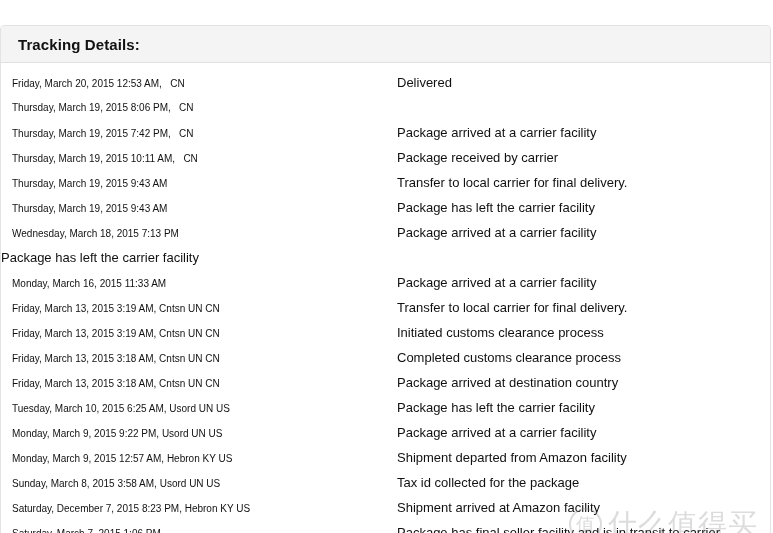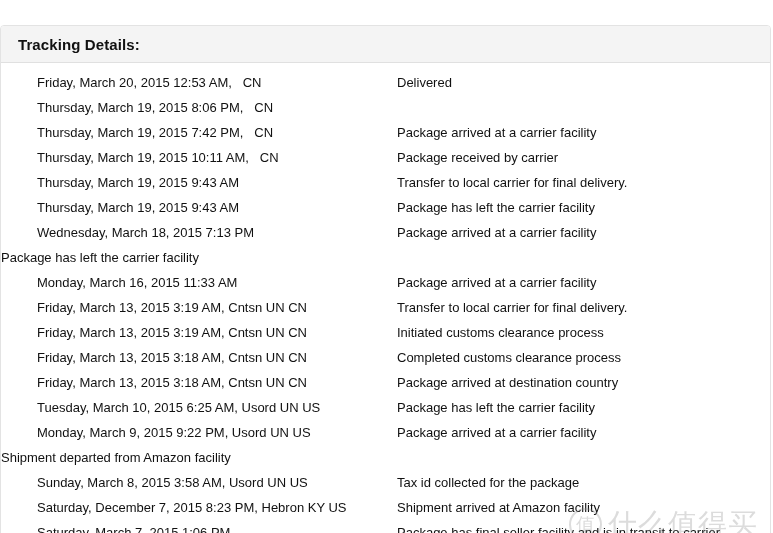--- a/index.html
+++ b/index.html
@@ -54,22 +54,22 @@
     display: flex;
     align-items: baseline;
     height: 25px;
     line-height: 25px;
   }
 
   .event-date {
     flex: 0 0 auto;
     width: 396px;
     box-sizing: border-box;
-    padding-left: 36px;
-    font-size: 13px;
+    padding-left: 11px;
+    font-size: 10px;
     color: #111111;
     white-space: pre;
   }
 
   .event-status {
     flex: 1 1 auto;
     font-size: 13px;
     color: #111111;
     white-space: pre;
   }
@@ -171,20 +171,21 @@
       </div>
       <div class="event-row">
         <span class="event-date">Tuesday, March 10, 2015 6:25 AM, Usord UN US</span>
         <span class="event-status">Package has left the carrier facility</span>
       </div>
       <div class="event-row">
         <span class="event-date">Monday, March 9, 2015 9:22 PM, Usord UN US</span>
         <span class="event-status">Package arrived at a carrier facility</span>
       </div>
       <div class="event-row">
+        <span class="event-date">Monday, March 9, 2015 12:57 AM, Hebron KY US</span>
         <span class="event-status">Shipment departed from Amazon facility</span>
       </div>
       <div class="event-row">
         <span class="event-date">Sunday, March 8, 2015 3:58 AM, Usord UN US</span>
         <span class="event-status">Tax id collected for the package</span>
       </div>
       <div class="event-row">
         <span class="event-date">Saturday, December 7, 2015 8:23 PM, Hebron KY US</span>
         <span class="event-status">Shipment arrived at Amazon facility</span>
       </div>

